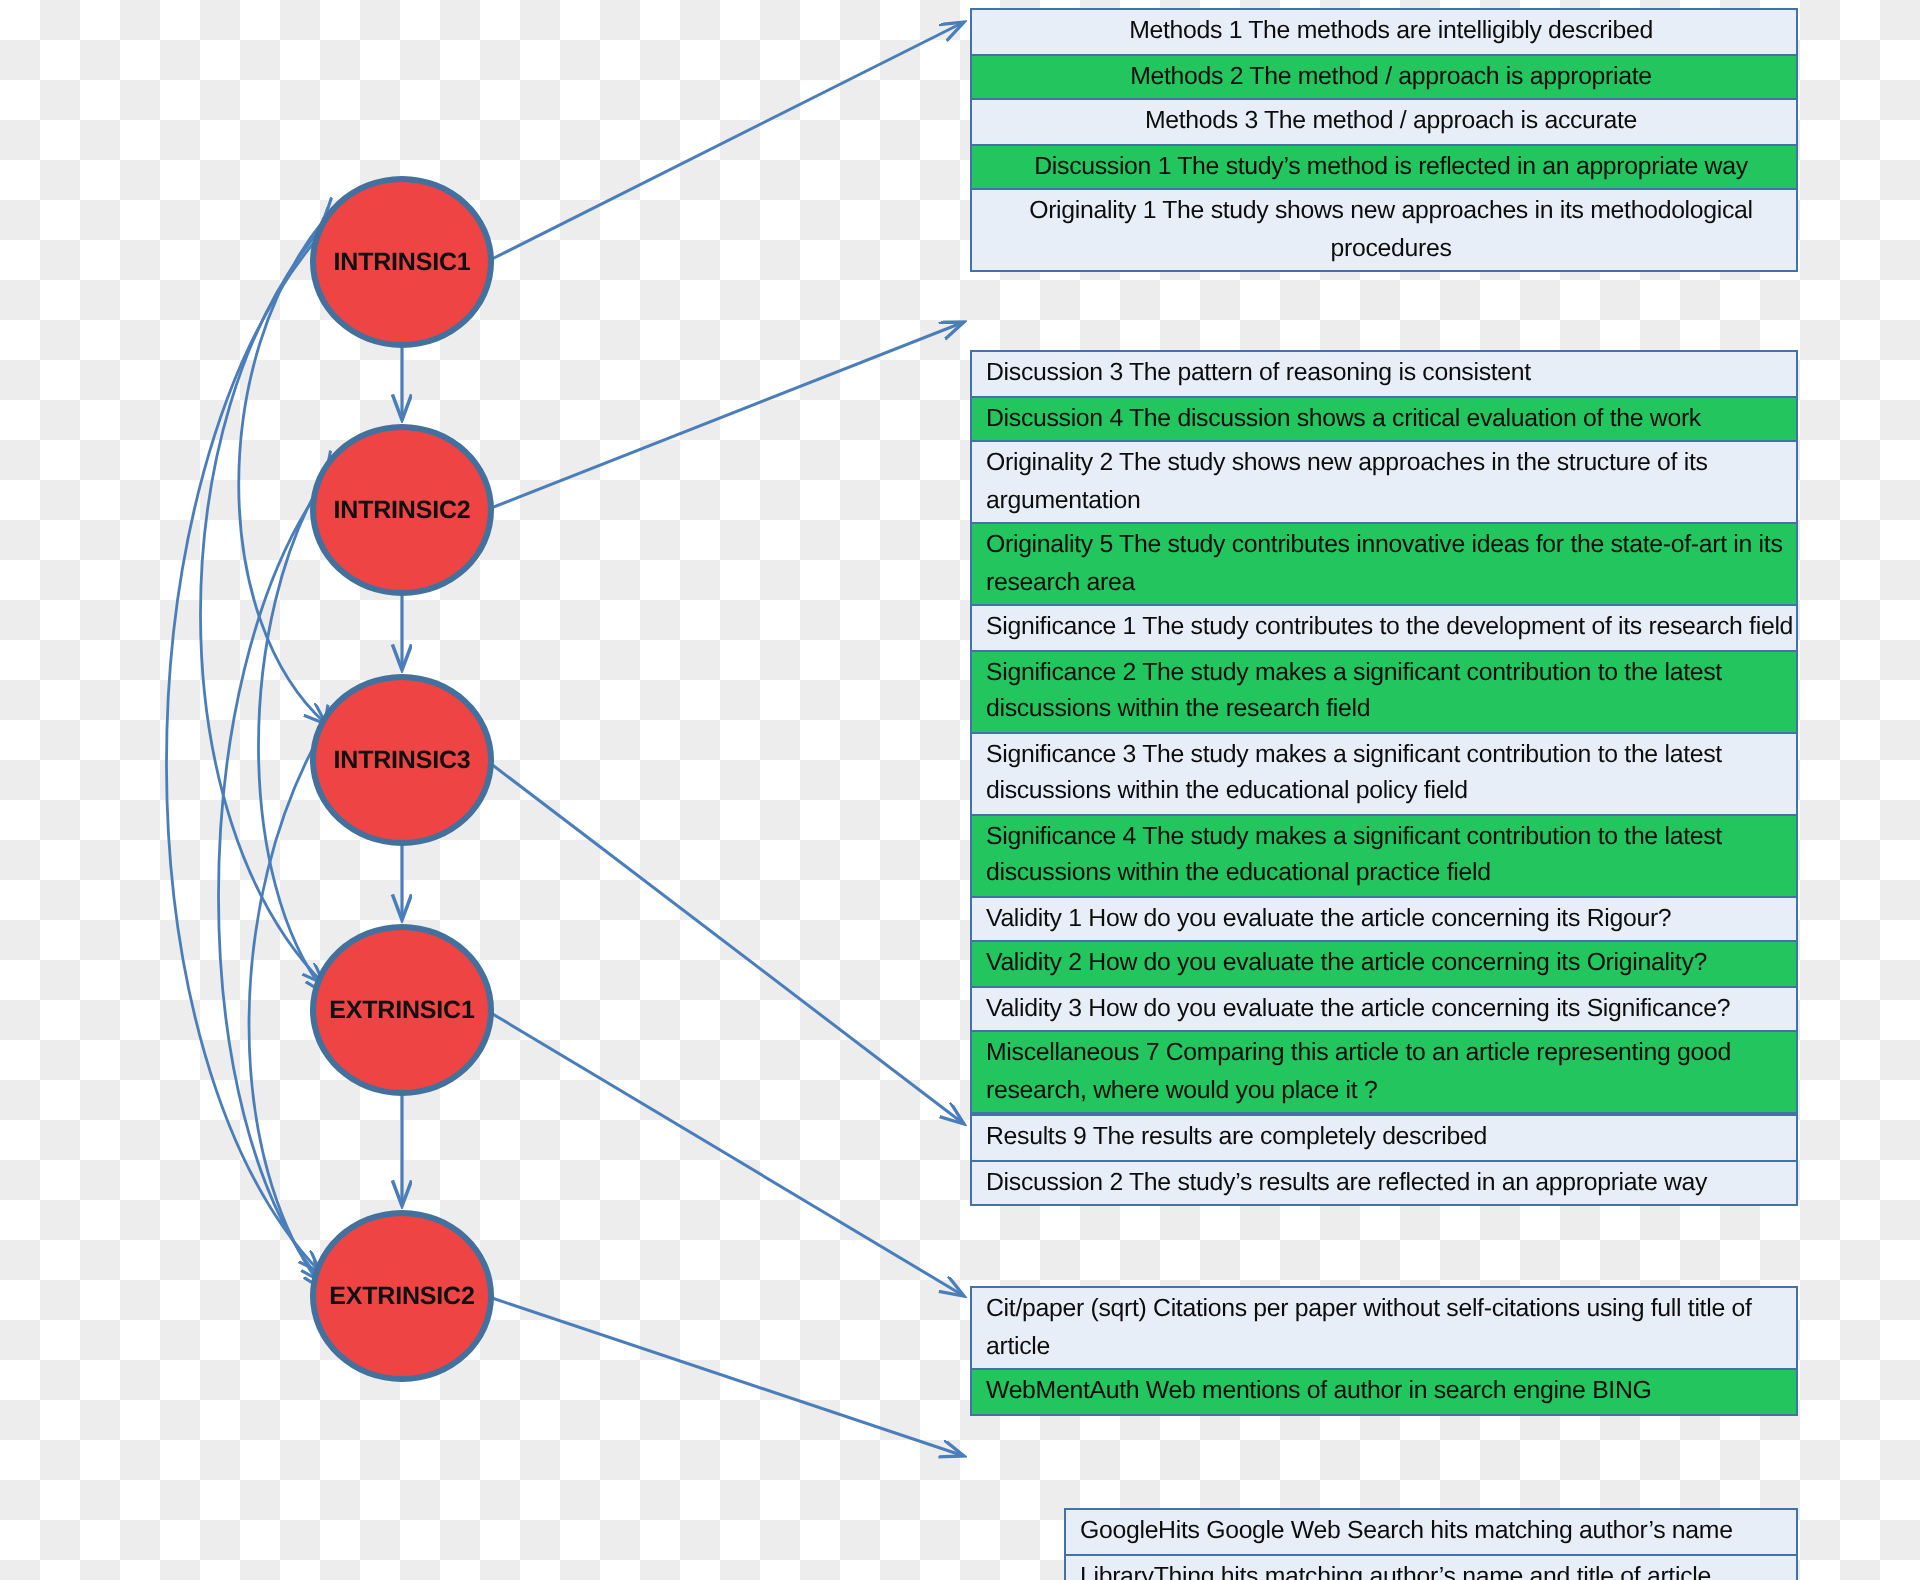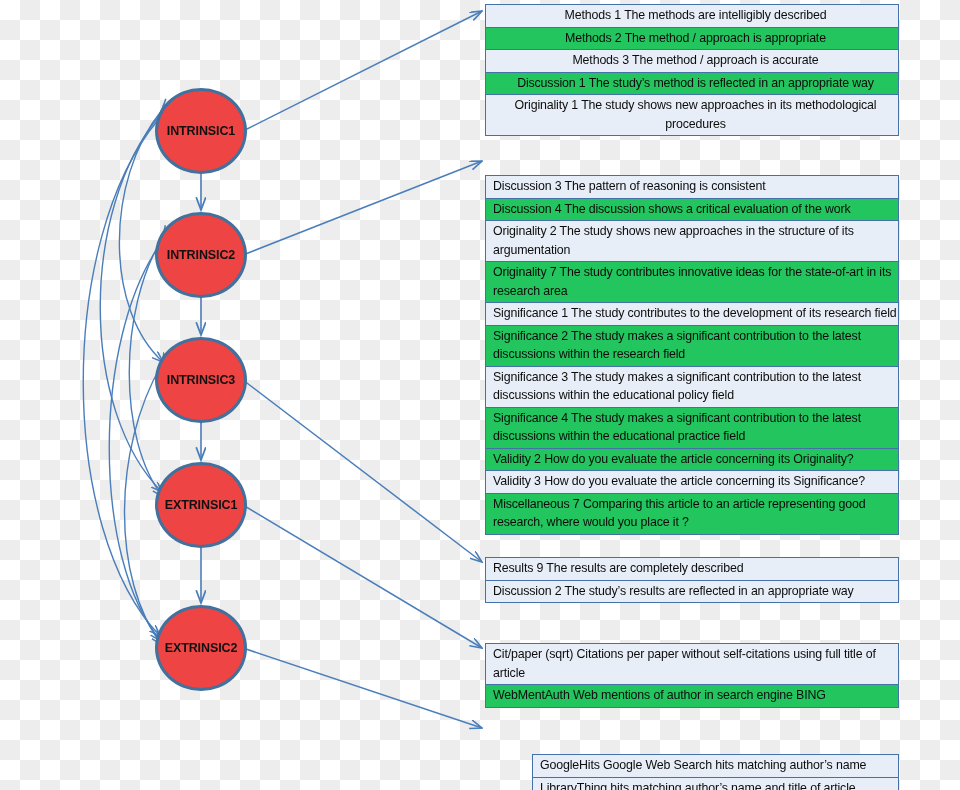--- a/index.html
+++ b/index.html
@@ -124,25 +124,26 @@
     <div class="row alt">Methods 2 The method / approach is appropriate</div>
     <div class="row">Methods 3 The method / approach is accurate</div>
     <div class="row alt">Discussion 1 The study’s method is reflected in an appropriate way</div>
     <div class="row">Originality 1 The study shows new approaches in its methodological procedures</div>
   </div>
 
   <div class="group" style="top:140px;margin-top:35px;">
     <div class="row">Discussion 3 The pattern of reasoning is consistent</div>
     <div class="row alt">Discussion 4 The discussion shows a critical evaluation of the work</div>
     <div class="row">Originality 2 The study shows new approaches in the structure of its argumentation</div>
-    <div class="row alt">Originality 7 The study contributes innovative ideas for the state-of-art in its research area</div>
+    <div class="row alt">Originality 5 The study contributes innovative ideas for the state-of-art in its research area</div>
     <div class="row">Significance 1 The study contributes to the development of its research field</div>
     <div class="row alt">Significance 2 The study makes a significant contribution to the latest discussions within the research field</div>
     <div class="row">Significance 3 The study makes a significant contribution to the latest discussions within the educational policy field</div>
     <div class="row alt">Significance 4 The study makes a significant contribution to the latest discussions within the educational practice field</div>
+    <div class="row">Validity 1 How do you evaluate the article concerning its Rigour?</div>
     <div class="row alt">Validity 2 How do you evaluate the article concerning its Originality?</div>
     <div class="row">Validity 3 How do you evaluate the article concerning its Significance?</div>
     <div class="row alt">Miscellaneous 7 Comparing this article to an article representing good research, where would you place it ?</div>
   </div>
 
   <div class="group" style="top:557px;">
     <div class="row">Results 9 The results are completely described</div>
     <div class="row">Discussion 2 The study’s results are reflected in an appropriate way</div>
   </div>
 

